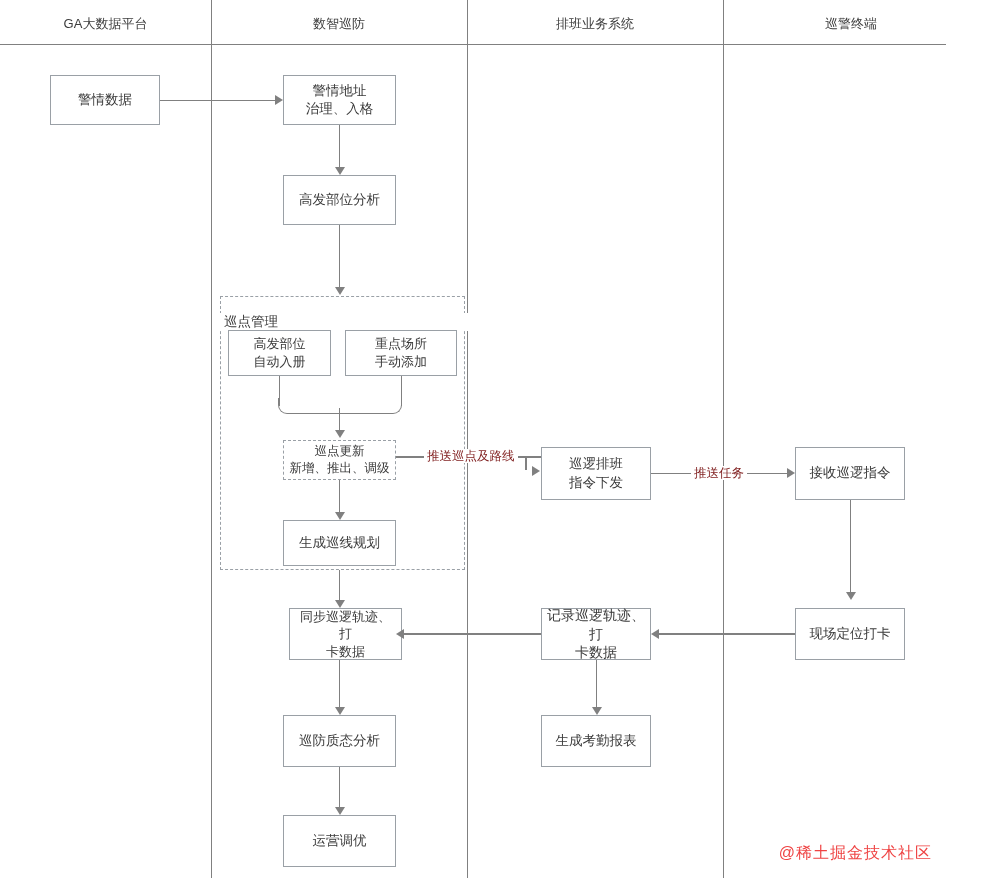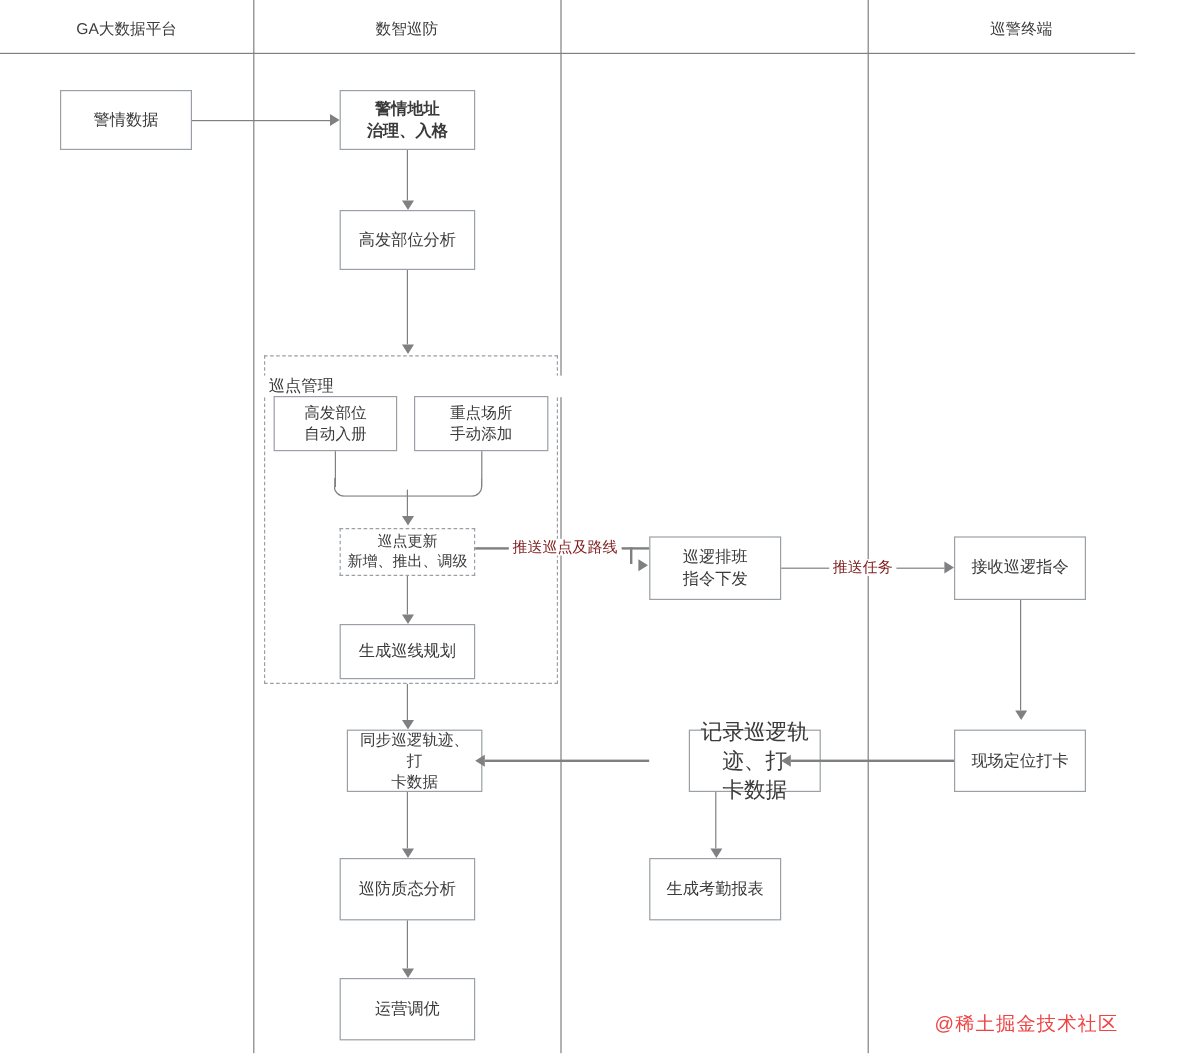--- a/index.html
+++ b/index.html
@@ -46,30 +46,31 @@
 
   <div class="header-rule"></div>
 
   <div class="lane-divider" style="left:211px;"></div>
   <div class="lane-divider" style="left:467px;"></div>
   <div class="lane-divider" style="left:723px;"></div>
   <div class="lane-divider" style="left:979px;"></div>
 
   <div class="lane-title" style="left:0px;width:211px;">GA大数据平台</div>
   <div class="lane-title" style="left:211px;width:256px;">数智巡防</div>
+  <div class="lane-title" style="left:467px;width:256px;">排班业务系统</div>
   <div class="lane-title" style="left:723px;width:256px;">巡警终端</div>
 
   <div class="node" style="left:50px;top:75px;width:110px;height:50px;">
     <span>警情数据</span>
   </div>
 
   <div class="edge h" style="left:160px;top:99.5px;width:115px;"></div>
   <div class="arrow right" style="left:275px;top:95px;"></div>
 
-  <div class="node" style="left:283px;top:75px;width:113px;height:50px;flex-direction:column;font-weight:bold;">
+  <div class="node" style="left:283px;top:75px;width:113px;height:50px;flex-direction:column;">
     <span>警情地址</span>
     <span>治理、入格</span>
   </div>
 
   <div class="edge v" style="left:338.7px;top:125px;height:42px;"></div>
   <div class="arrow down" style="left:334.5px;top:167px;"></div>
 
   <div class="node" style="left:283px;top:175px;width:113px;height:50px;">
     <span>高发部位分析</span>
   </div>
@@ -137,21 +138,21 @@
 
   <div class="node" style="left:541px;top:447px;width:110px;height:53px;flex-direction:column;">
     <span>巡逻排班</span>
     <span>指令下发</span>
   </div>
 
   <div class="edge h" style="left:651px;top:472.5px;width:136px;"></div>
   <div class="arrow right" style="left:787px;top:468px;"></div>
   <div class="edge-label" style="left:691px;top:466px;">推送任务</div>
 
-  <div class="node" style="left:541px;top:608px;width:110px;height:52px;flex-direction:column;font-size:18px;margin-left:33px;">
+  <div class="node" style="left:541px;top:608px;width:110px;height:52px;flex-direction:column;font-size:14px;">
     <span>记录巡逻轨迹、打</span>
     <span>卡数据</span>
   </div>
 
   <div class="edge h" style="left:404px;top:633px;width:137px;"></div>
   <div class="arrow left" style="left:396px;top:628.5px;"></div>
 
   <div class="edge v" style="left:595.5px;top:660px;height:47px;"></div>
   <div class="arrow down" style="left:591.5px;top:707px;"></div>
 

